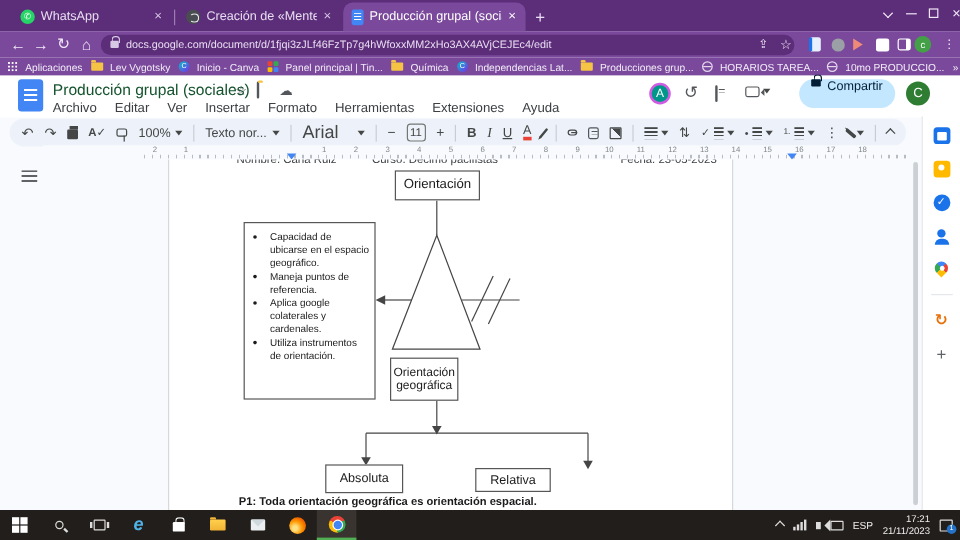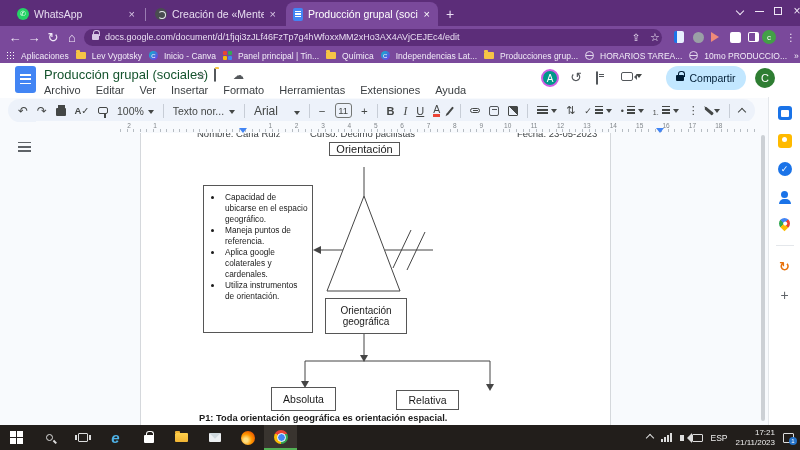--- a/index.html
+++ b/index.html
@@ -1,20 +1,20 @@
 <!DOCTYPE html>
 <html><head>
 <meta charset="utf-8">
 <style>
   *{box-sizing:border-box;margin:0;padding:0}
   html,body{width:800px;height:450px;overflow:hidden}
   body{font-family:"Liberation Sans","DejaVu Sans",sans-serif;-webkit-font-smoothing:antialiased}
   .screen{position:relative;width:800px;height:450px;background:#f8fafd;overflow:hidden}
   .abs{position:absolute}
-  .flex{display:flex;align-items:flex-end}
+  .flex{display:flex;align-items:center}
 
   
   .tabstrip{position:absolute;left:0;top:0;width:800px;height:26px;background:#5c2d79;display:flex;align-items:flex-end}
   .tab{height:24px;display:flex;align-items:center;gap:5px;padding:0 7px;color:#e8ddf1;font-size:10.5px;overflow:hidden;white-space:nowrap}
   .tab .ttl{overflow:hidden;white-space:nowrap;flex:1}
   .tab.active{background:#7a499b;border-radius:8px 8px 0 0;color:#fff}
   .tabdiv{width:1px;height:13px;background:#9a7cb2;margin:0 2px 5px}
   .tclose{font-size:11px;color:#d9c9e6;padding:0 1px}
   .favdot{width:12px;height:12px;border-radius:50%;flex:none}
   .wa{background:#25d366;display:flex;align-items:center;justify-content:center;color:#fff;font-size:7px}
@@ -49,21 +49,21 @@
   .gridc{width:9px;height:9px;display:grid;grid-template-columns:1fr 1fr;gap:1px;flex:none}
   .gridc i{border-radius:1px}
 
   
   .dhead{position:absolute;left:0;top:63px;width:800px;height:35px;background:#fff}
   .docicon{position:absolute;left:15px;top:3px;width:21px;height:27px;background:#4285f4;border-radius:3px}
   .docicon::after{content:"";position:absolute;left:5px;top:8px;width:11px;height:11px;background:repeating-linear-gradient(#fff 0 1.6px,transparent 1.6px 4.4px)}
   .dtitle{position:absolute;left:44px;top:4px;font-size:13px;color:#14532d}
   .hico{position:absolute;top:6px;color:#53575b;font-size:11px}
   .menus{position:absolute;left:44px;top:21px;display:flex;gap:15px;font-size:11px;color:#3c4043}
-  .sharebtn{position:absolute;left:666px;top:3px;width:80px;height:24px;background:#c2e7ff;border-radius:13px;display:flex;align-items:center;justify-content:center;gap:5px;color:#001d35;font-size:10.5px}
+  .sharebtn{position:absolute;left:666px;top:3px;width:80px;height:24px;background:#c2e7ff;border-radius:13px;display:flex;align-items:flex-start;justify-content:center;gap:5px;color:#001d35;font-size:10.5px}
   .slock{width:8px;height:6px;background:#001d35;border-radius:1px;position:relative}
   .slock::before{content:"";position:absolute;left:1.5px;top:-4px;width:5px;height:5px;border:1.2px solid #001d35;border-radius:3px 3px 0 0;border-bottom:none}
   .camrect{width:12px;height:9px;border:1.3px solid #53575b;border-radius:2px;position:relative}
   .camrect::after{content:"";position:absolute;right:-5px;top:1px;border:3px solid transparent;border-right-color:#53575b}
   .cmt{width:11px;height:10px;border:1.3px solid #53575b;border-radius:2px;position:relative}
   .cmt::after{content:"";position:absolute;left:2px;top:2px;width:5px;height:3px;background:repeating-linear-gradient(#53575b 0 1px,transparent 1px 2.5px)}
 
   
   .tbar{position:absolute;left:8px;top:99px;width:747px;height:23px;background:#edf2fa;border-radius:12px;display:flex;align-items:center;padding:0 10px;gap:9px;color:#444746;font-size:11.5px;white-space:nowrap}
   .tsep{width:1px;height:14px;background:#c7cdd6}
@@ -299,21 +299,21 @@
     <span class="flex" style="gap:4px;font-size:10.5px">
         <span>100%</span>
         <span class="carr"></span>
       </span>
     <span class="tsep"></span>
     <span class="flex" style="gap:5px;font-size:10.5px">
         <span>Texto nor...</span>
         <span class="carr"></span>
       </span>
     <span class="tsep"></span>
-    <span class="flex" style="gap:16px;font-size:12px">
+    <span class="flex" style="gap:16px;font-size:15px">
         <span>Arial</span>
         <span class="carr"></span>
       </span>
     <span class="tsep"></span>
     <span>−</span>
     <span class="tbox">11</span>
     <span>+</span>
     <span class="tsep"></span>
     <span style="font-weight:bold;font-size:11px">B</span>
     <span style="font-style:italic;font-family:'Liberation Serif',serif">I</span>
@@ -404,33 +404,33 @@
         <line x1="490" y1="228" x2="490" y2="252"></line>
       </g>
       <g fill="#454545">
         <polygon points="313,117 321,113 321,121"></polygon>
         <polygon points="364,229 360,222 368,222"></polygon>
         <polygon points="305,255 301,248 309,248"></polygon>
         <polygon points="490,258 486,251 494,251"></polygon>
       </g>
     </svg>
 
-    <div class="dbox" style="left:329px;top:9px;width:71px;height:14px;font-size:11px">Orientación</div>
+    <div class="dbox" style="left:329px;top:9px;width:71px;height:25px;font-size:11px">Orientación</div>
 
     <div class="dbox" style="left:203px;top:52px;width:110px;height:148px;align-items:flex-start;padding:6px 4px 0 0">
       <ul class="bl">
         <li>Capacidad de ubicarse en el espacio geográfico.</li>
         <li>Maneja puntos de referencia.</li>
         <li>Aplica google colaterales y cardenales.</li>
         <li>Utiliza instrumentos de orientación.</li>
       </ul>
     </div>
 
 
-    <div class="dbox" style="left:325px;top:165px;width:82px;height:36px;font-size:10px;padding:12px 10px">Orientación geográfica</div>
+    <div class="dbox" style="left:325px;top:165px;width:57px;height:36px;font-size:10px;padding:12px 10px">Orientación geográfica</div>
 
     <div class="dbox" style="left:271px;top:254px;width:65px;height:24px;font-size:10.5px">Absoluta</div>
     <div class="dbox" style="left:396px;top:257px;width:63px;height:20px;font-size:10.5px">Relativa</div>
 
     <div class="abs" style="left:199px;top:280px;font-size:9.3px;font-weight:bold;color:#1b1b1b;white-space:nowrap">P1: Toda orientación geográfica es orientación espacial.</div>
 
     <div class="scrollb"></div>
   </div>
 
   <div class="spanel">

